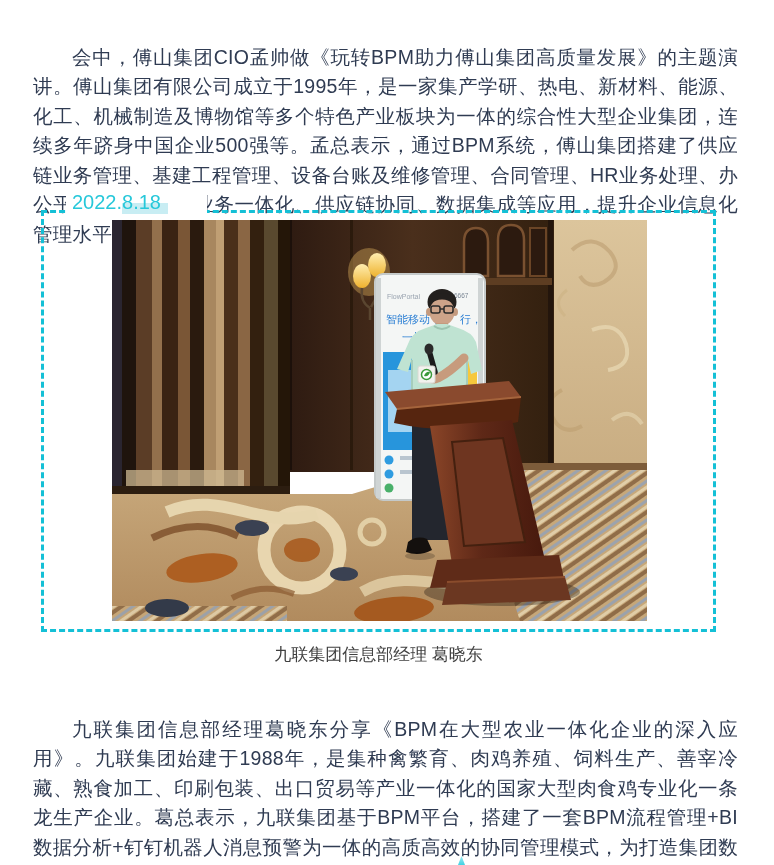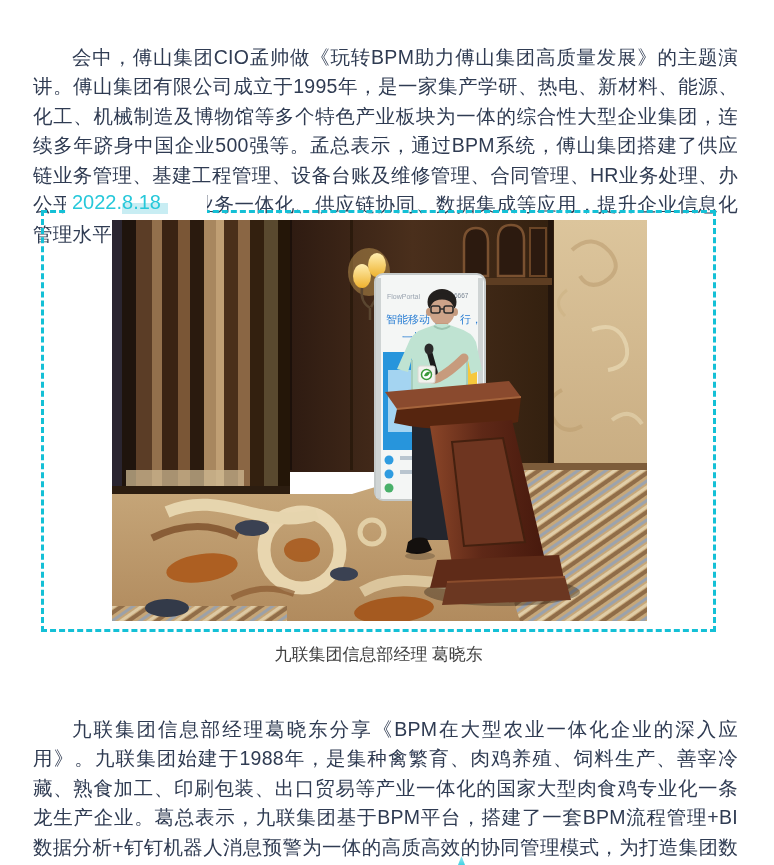--- a/index.html
+++ b/index.html
@@ -24,21 +24,21 @@
     font-size:20px; line-height:22px; color:#27c8da;
   }
   .date-hl {
     position:absolute; left:56px; top:12px; width:46px; height:11px;
     background:#c8edf3; z-index:0;
   }
   .date-text { position:relative; z-index:1; }
   .photo-svg { position:absolute; left:112px; top:220px; width:535px; height:401px; z-index:2; }
   .caption {
     position:absolute; left:41px; top:644px; width:675px;
-    text-align:center; font-size:17px; line-height:22px; color:#404040;font-family:Liberation Serif, serif;
+    text-align:center; font-size:17px; line-height:22px; color:#404040;
   }
   .scroll-triangle {
     position:absolute; left:456px; top:856px; width:11px; height:14px;
     background:linear-gradient(#9febf2, #0cc4dc);
     clip-path:polygon(50% 0, 0 100%, 100% 100%);
   }
 </style>
 </head>
 <body>
 

